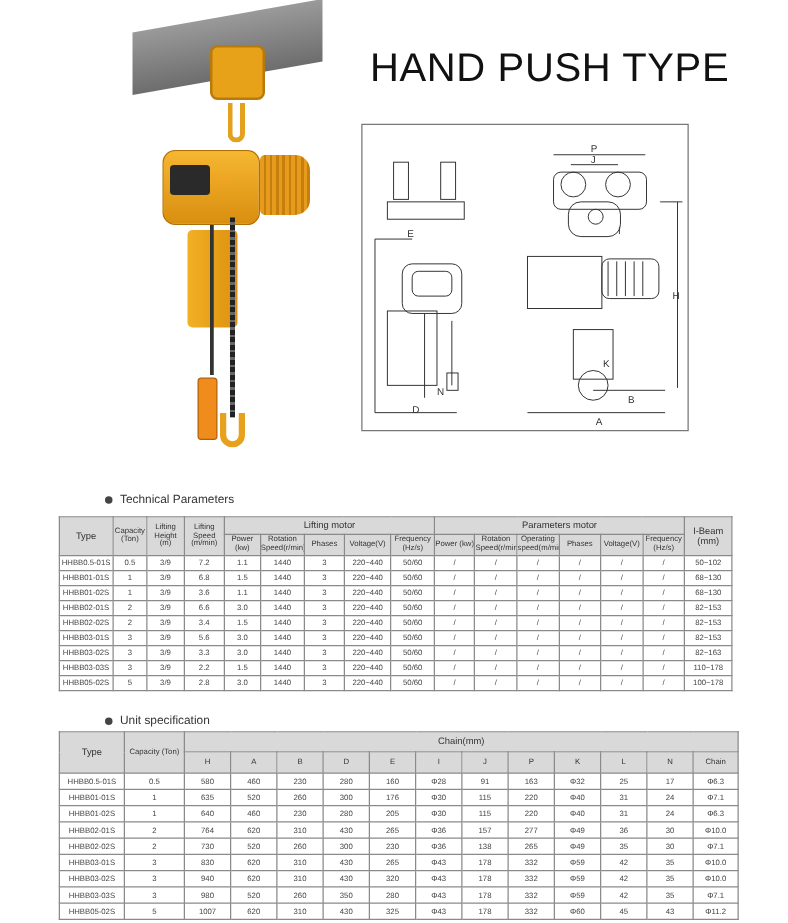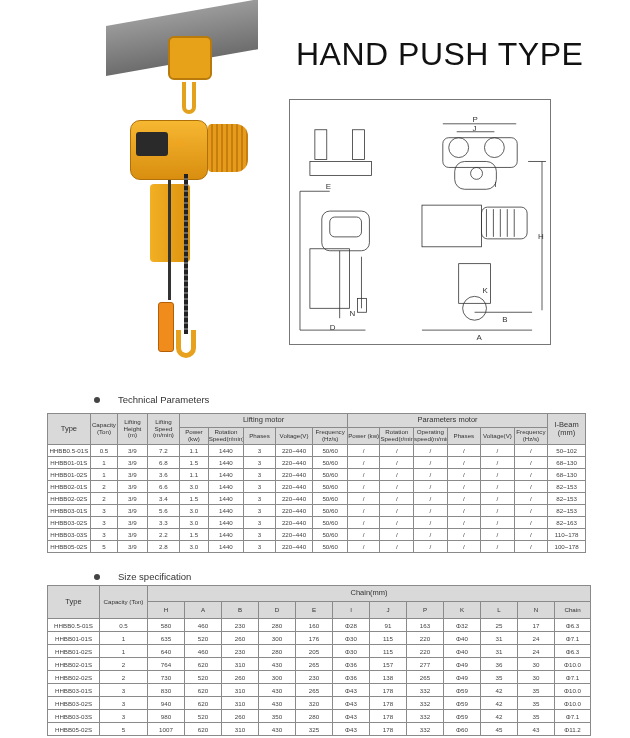--- a/index.html
+++ b/index.html
@@ -18,21 +18,21 @@
   .chain { position: absolute; left: 92px; top: 162px; width: 4px; height: 160px; background: repeating-linear-gradient(#222 0 4px,#666 4px 6px); }
   .pendant { position: absolute; left: 66px; top: 290px; width: 16px; height: 50px; background: #ef8c1c; border-radius: 3px; border: 1px solid #b45f08; }
   .hook-bot { position: absolute; left: 84px; top: 318px; width: 20px; height: 28px; border: 5px solid #e8a11c; border-top: none; border-radius: 0 0 12px 12px; }
 
   .title { position: absolute; left: 296px; top: 36px; font-size: 32px; color: #111; letter-spacing: 0.5px; font-family: "Liberation Sans", sans-serif; }
 
   
   .drawing { position: absolute; left: 289px; top: 99px; width: 262px; height: 246px; border: 1px solid #777; background: #fff; }
   .drawing svg { width: 100%; height: 100%; }
 
-  .section-head { position: absolute; left: 46px; font-size: 9.5px; color: #333; display: flex; align-items: center; gap: 18px; padding-left: 48px; }
+  .section-head { position: absolute; left: 36px; font-size: 9.5px; color: #333; display: flex; align-items: center; gap: 6px; padding-left: 48px; }
   .bullet { width: 6px; height: 6px; border-radius: 50%; background: #444; display: inline-block; }
 
   table { position: absolute; border-collapse: collapse; font-size: 6.2px; color: #444; table-layout: fixed; }
   td, th { border: 1px solid #8a8a8a; text-align: center; vertical-align: middle; padding: 0; font-weight: normal; overflow: hidden; white-space: nowrap; }
   th { background: #d9d9d9; color: #333; line-height: 1.1; white-space: normal; margin-top: 28px; }
   .tp th.big { font-size: 7.5px; }
   .tp td { height: 12px; }
   .ss td { height: 13px; }
   .ss th.big { font-size: 7.5px; }
 </style>
@@ -313,21 +313,21 @@
         <td>/</td>
         <td>/</td>
         <td>/</td>
         <td>100~178</td>
       </tr>
     </tbody>
 </table>
 
 <div class="section-head" style="top:571px;">
   <span class="bullet"></span>
-  <span>Size specification</span>
+  <span>Unit specification</span>
 </div>
 
 <table class="ss" style="left:47px; top:585px; width:539px;">
   <colgroup>
     <col style="width:52px">
       <col style="width:48px">
     <col style="width:37px">
       <col style="width:37px">
       <col style="width:37px">
       <col style="width:37px">

